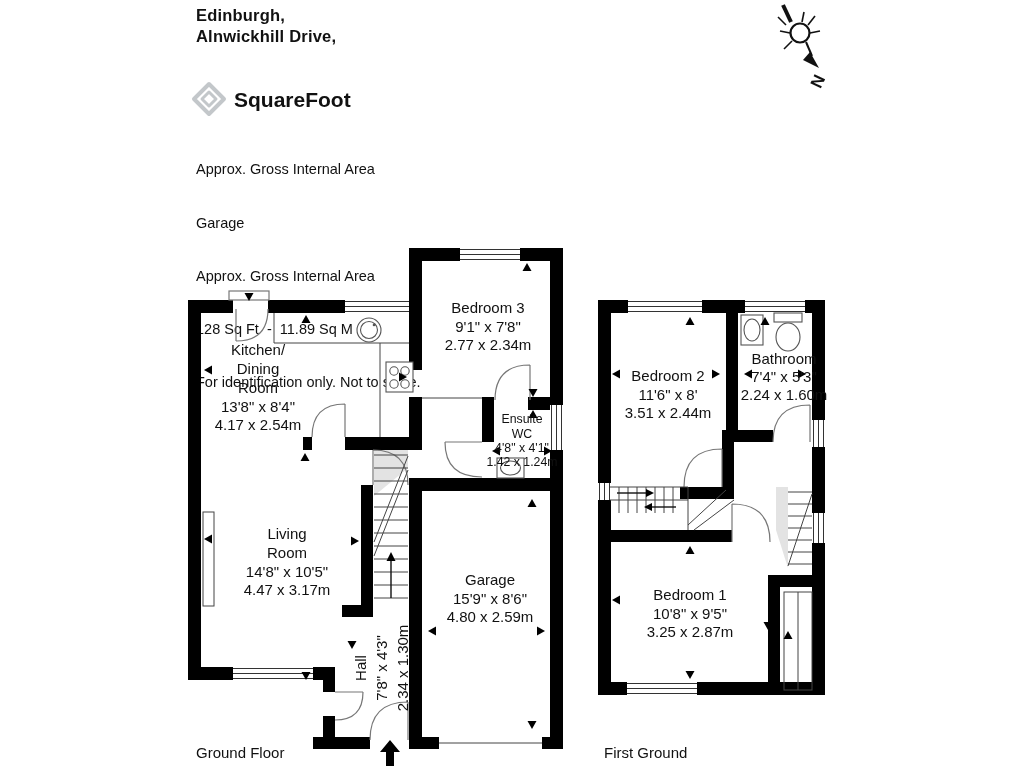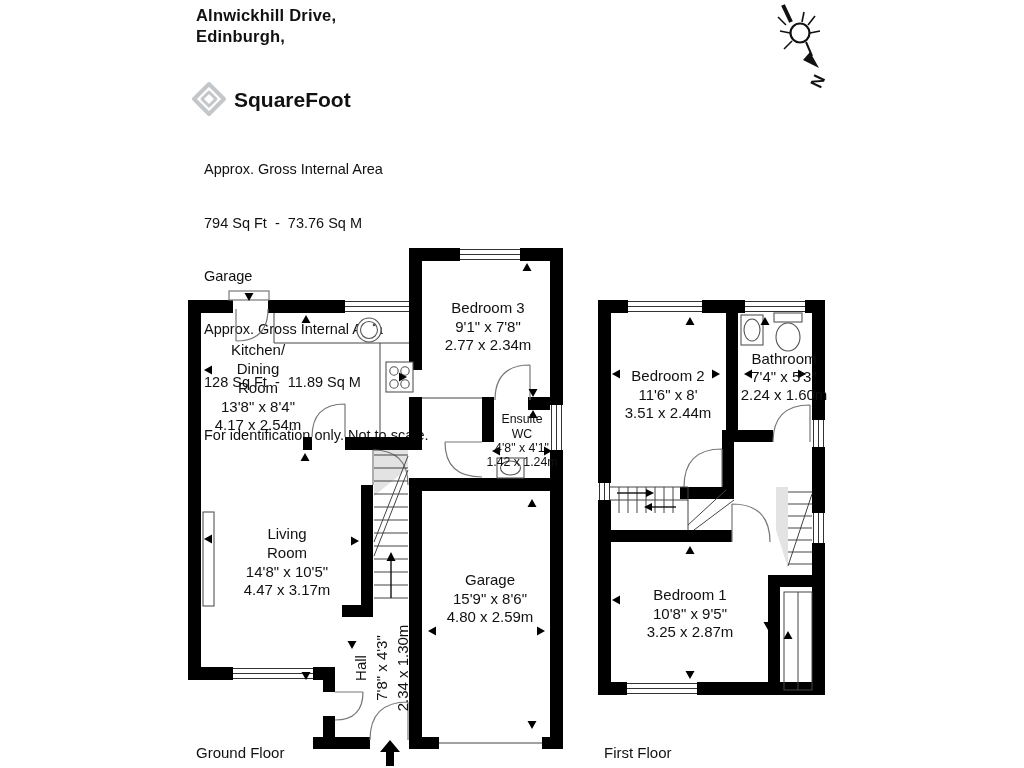--- a/index.html
+++ b/index.html
@@ -1,20 +1,20 @@
 <!DOCTYPE html>
 <html><head>
 <meta charset="utf-8">
 <style>
   html,body{margin:0;padding:0;background:#fff;}
   #page{position:relative;width:1024px;height:768px;background:#fff;overflow:hidden;
         font-family:"Liberation Sans","DejaVu Sans",sans-serif;color:#111;}
   .abs{position:absolute;}
   #address{left:196px;top:5px;font-size:16.5px;line-height:21px;font-weight:bold;letter-spacing:.2px;}
-  #area{left:196px;top:126px;font-size:14.5px;line-height:17.7px;white-space:pre;margin-left:8px;}
+  #area{left:196px;top:126px;font-size:14.5px;line-height:17.7px;white-space:pre;}
   .floor-label{font-size:15px;}
   #gf-label{left:196px;top:744px;}
   #ff-label{left:604px;top:744px;}
   #logo{left:190px;top:80px;}
   svg text{font-family:"Liberation Sans","DejaVu Sans",sans-serif;fill:#111;}
   .rm{font-size:15px;text-anchor:middle;}
   .rm-sm{font-size:12.3px;text-anchor:middle;}
   .wall{fill:#000;stroke:none;}
   .thin{stroke:#444;stroke-width:1;fill:none;}
   .fix{stroke:#555;stroke-width:1.1;fill:#fff;}
@@ -22,43 +22,42 @@
   .win{stroke:#333;stroke-width:1;fill:none;}
   .tick{fill:#000;stroke:none;}
   .shade{fill:#e3e3e3;stroke:none;}
 </style>
 </head>
 <body>
 
 <div id="page">
 
   <div id="address" class="abs">
+    <div>Edinburgh,</div>
     <div>Alnwickhill Drive,</div>
-    <div>Edinburgh,</div>
   </div>
 
   <svg id="logo" class="abs" width="190" height="42">
     <g>
       <path d="M19,4 L34,19 L19,34 L4,19 Z" fill="none" stroke="#c3c7ca" stroke-width="4" stroke-linejoin="round"></path>
       <path d="M19,12 L26,19 L19,26 L12,19 Z" fill="none" stroke="#c3c7ca" stroke-width="3" stroke-linejoin="round"></path>
     </g>
     <text x="44" y="27" font-size="21" font-weight="bold" fill="#c9ccce">SquareFoot</text>
   </svg>
 
   <div id="area" class="abs">
     <div>Approx. Gross Internal Area</div>
-    <div>794 Sq Ft  -  73.76 Sq M</div>
     <div>Garage</div>
     <div>Approx. Gross Internal Area</div>
     <div>128 Sq Ft  -  11.89 Sq M</div>
     <div>For identification only. Not to scale.</div>
   </div>
 
   <div id="gf-label" class="abs floor-label">Ground Floor</div>
-  <div id="ff-label" class="abs floor-label">First Floor</div>
+  <div id="ff-label" class="abs floor-label">First Ground</div>
 
   <svg class="abs" style="left:0;top:0" width="1024" height="768" viewBox="0 0 1024 768">
 
     <g>
       <path d="M791,22 L783,5" stroke="#111" stroke-width="4" fill="none"></path>
       <path d="M802,22 L804,12" stroke="#111" stroke-width="1.6" fill="none"></path>
       <path d="M808,25 L815,16" stroke="#111" stroke-width="1.6" fill="none"></path>
       <path d="M810,33 L820,31" stroke="#111" stroke-width="1.6" fill="none"></path>
       <path d="M790,33 L780,31" stroke="#111" stroke-width="1.6" fill="none"></path>
       <path d="M792,41 L784,49" stroke="#111" stroke-width="1.6" fill="none"></path>

